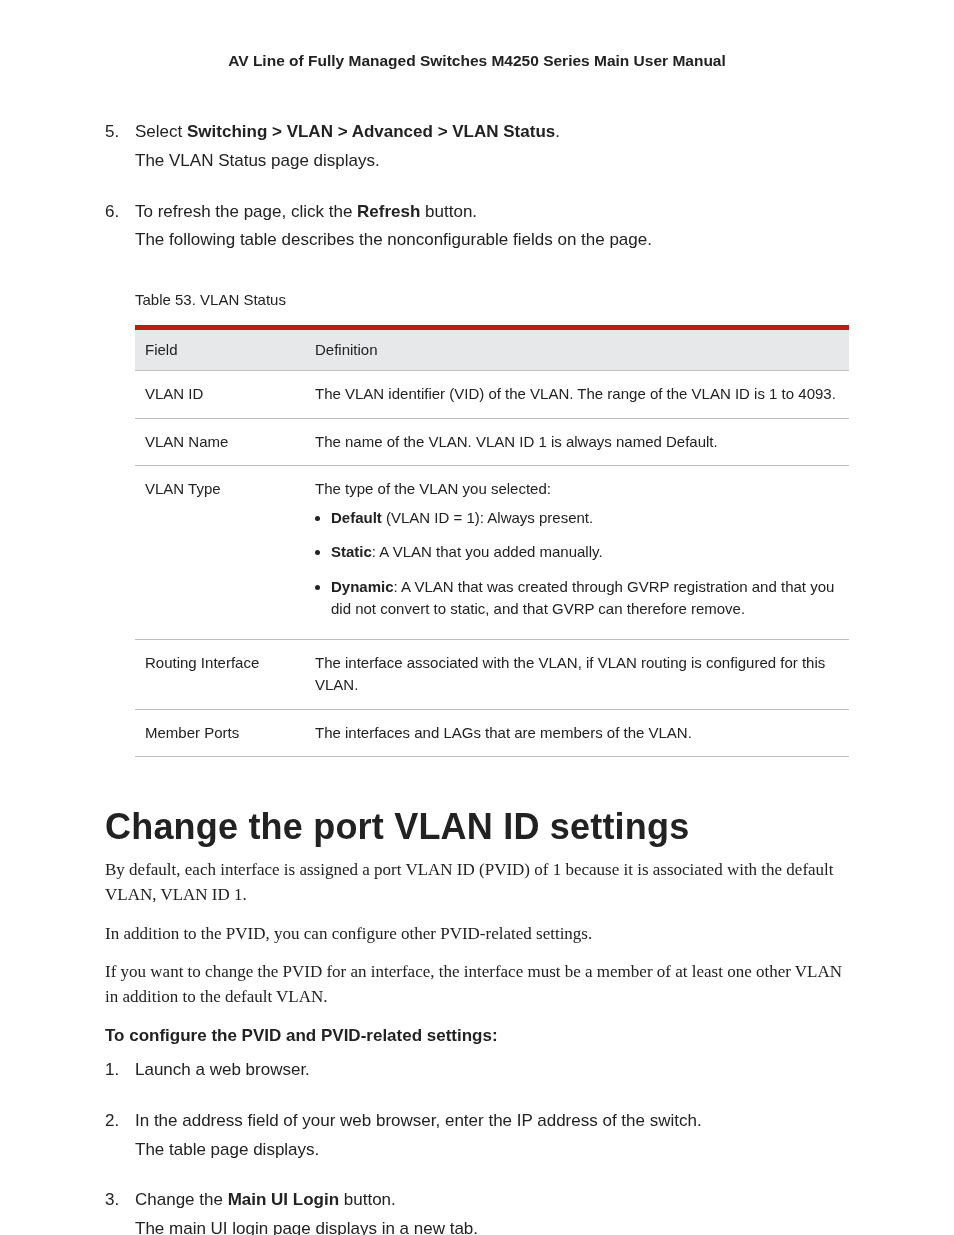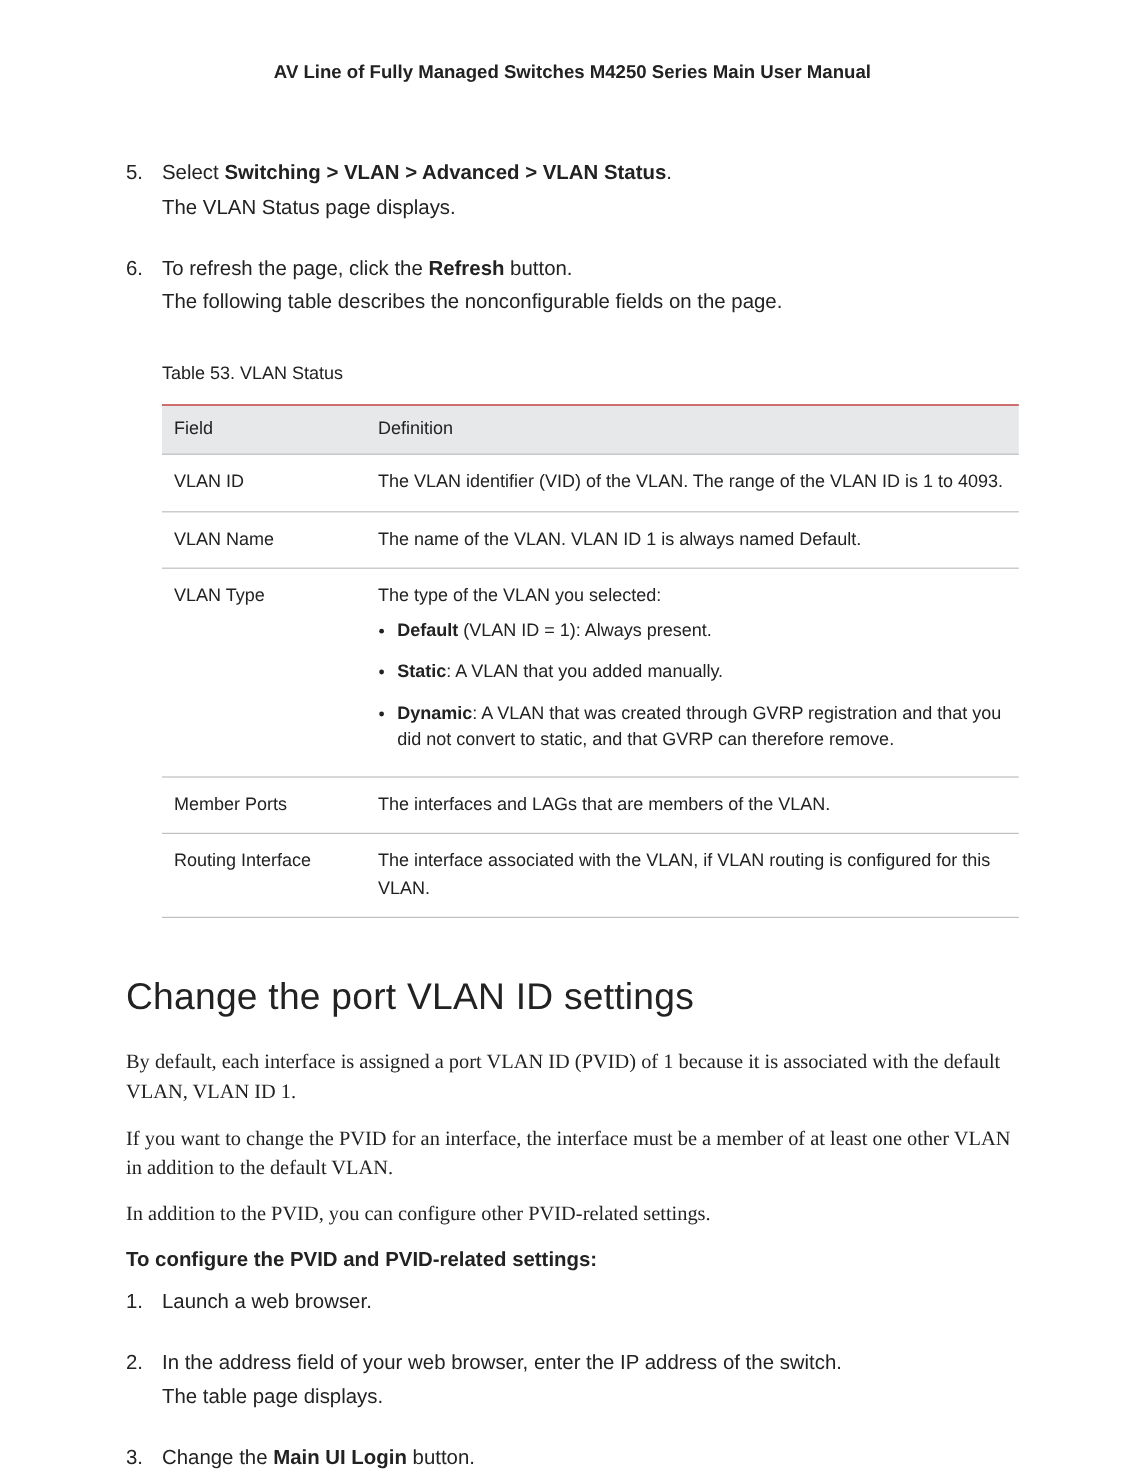--- a/index.html
+++ b/index.html
@@ -12,21 +12,21 @@
     padding: 50px 0 40px 0;
   }
   .page {
     width: 954px;
     padding: 0 105px;
   }
   .running-header {
     text-align: center;
     font-weight: 700;
     font-size: 15.5px;
-    margin-bottom: 60px;
+    margin-bottom: 48px;
   }
   ol.numbered {
     list-style: none;
     padding: 0;
     margin: 0 0 36px 0;
   }
   ol.numbered > li {
     display: flex;
     margin-bottom: 26px;
   }
@@ -51,43 +51,43 @@
     font-size: 15px;
     line-height: 1.5;
   }
   table.def-table th, table.def-table td {
     text-align: left;
     vertical-align: top;
     font-weight: 400;
   }
   table.def-table thead th {
     background: #e7e8e9;
-    border-top: 1px solid #b91c1c;
+    border-top: 5px solid #b91c1c;
     border-bottom: 1px solid #bfbfbf;
     padding: 9px 10px;
   }
   table.def-table thead th:first-child { width: 170px; }
   table.def-table tbody td {
     border-bottom: 1px solid #bfbfbf;
     padding: 12px 10px;
   }
   ul.bullets {
     list-style: disc;
     padding-left: 16px;
     margin-top: 6px;
   }
   ul.bullets > li {
     margin-bottom: 12px;
   }
   ul.bullets > li:last-child { margin-bottom: 6px; }
   h2.section-title {
-    font-weight: 400;
-    font-size: 31px;
+    font-weight: 700;
+    font-size: 36px;
     margin-top: 44px;
-    margin-bottom: 19px;
+    margin-bottom: 5px;
     letter-spacing: 0.2px;
   }
   p.body-para {
     margin-bottom: 14px;
     font-family: Liberation Serif, serif;
   }
   p.lead-in {
     font-weight: 700;
     margin-bottom: 10px;
   }
@@ -144,35 +144,35 @@
         <td>
           <div>The type of the VLAN you selected:</div>
           <ul class="bullets">
             <li><b>Default</b><span> (VLAN ID = 1): Always present.</span></li>
             <li><b>Static</b><span>: A VLAN that you added manually.</span></li>
             <li><b>Dynamic</b><span>: A VLAN that was created through GVRP registration and that you did not convert to static, and that GVRP can therefore remove.</span></li>
           </ul>
         </td>
       </tr>
       <tr>
+        <td>Routing Interface</td>
+        <td>The interface associated with the VLAN, if VLAN routing is configured for this VLAN.</td>
+      </tr>
+      <tr>
         <td>Member Ports</td>
         <td>The interfaces and LAGs that are members of the VLAN.</td>
-      </tr>
-      <tr>
-        <td>Routing Interface</td>
-        <td>The interface associated with the VLAN, if VLAN routing is configured for this VLAN.</td>
       </tr>
     </tbody>
   </table>
 
   <h2 class="section-title">Change the port VLAN ID settings</h2>
 
   <p class="body-para">By default, each interface is assigned a port VLAN ID (PVID) of 1 because it is associated with the default VLAN, VLAN ID 1.</p>
+  <p class="body-para">In addition to the PVID, you can configure other PVID-related settings.</p>
   <p class="body-para">If you want to change the PVID for an interface, the interface must be a member of at least one other VLAN in addition to the default VLAN.</p>
-  <p class="body-para">In addition to the PVID, you can configure other PVID-related settings.</p>
 
   <p class="lead-in">To configure the PVID and PVID-related settings:</p>
 
   <ol class="numbered" style="margin-bottom:0;">
     <li>
       <div class="num">1.</div>
       <div class="body">
         <div>Launch a web browser.</div>
       </div>
     </li>

